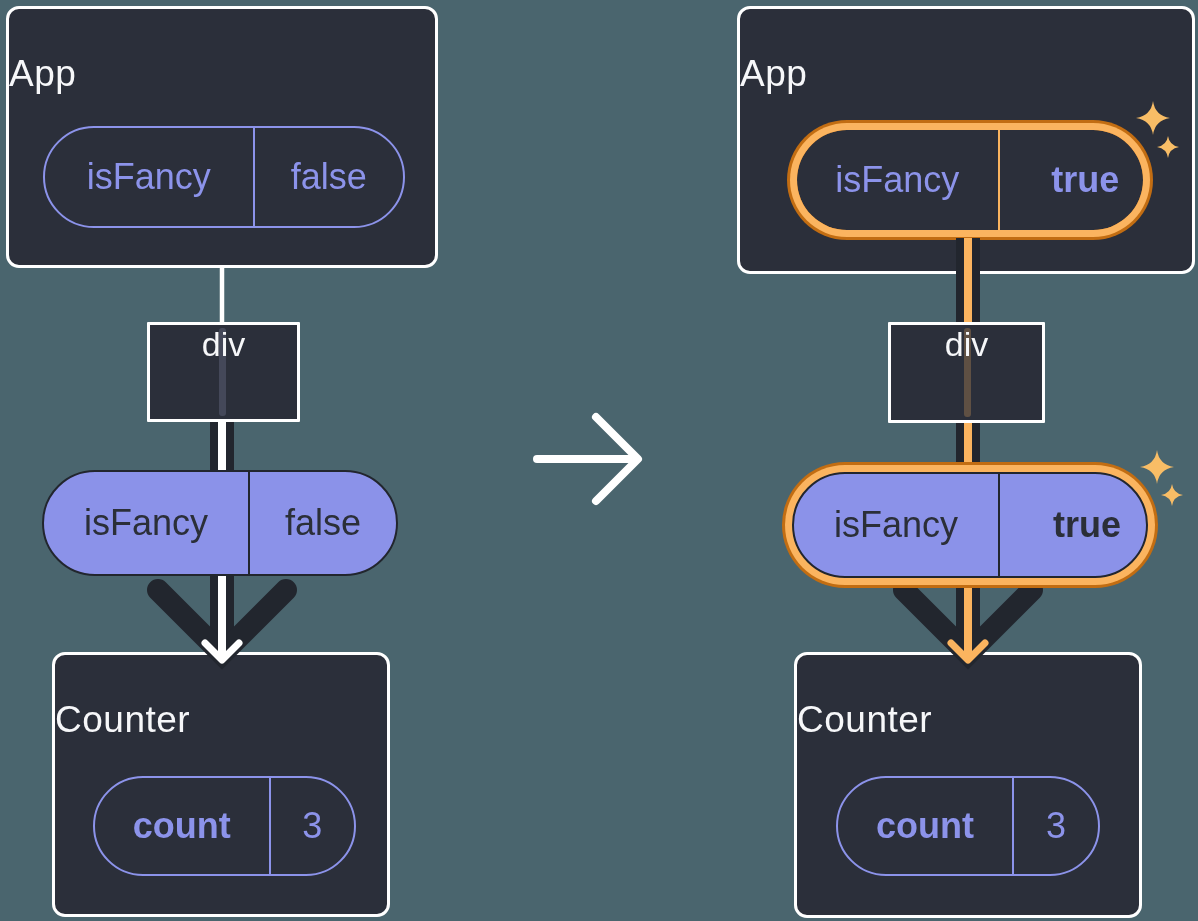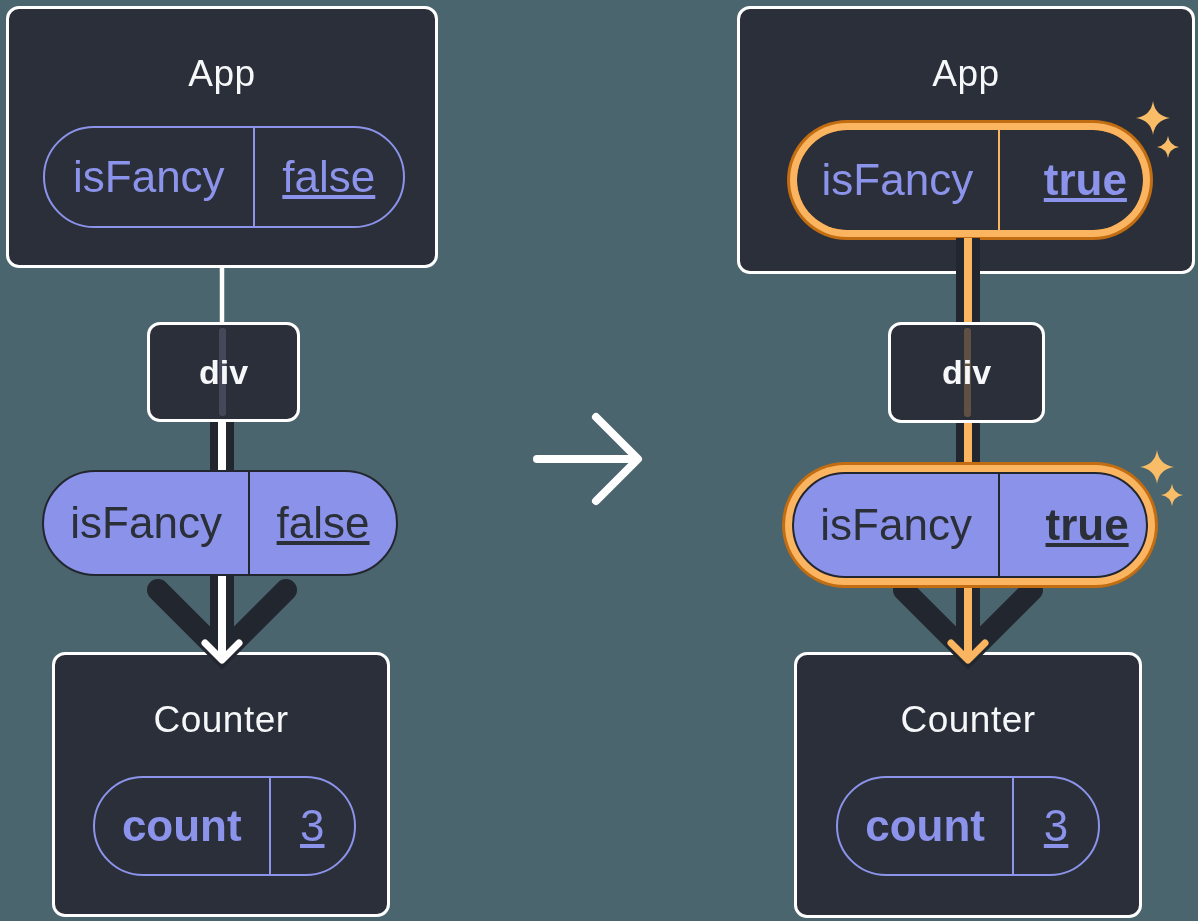--- a/index.html
+++ b/index.html
@@ -12,53 +12,53 @@
   
   .card {
     position:absolute; box-sizing:border-box;
     background: var(--card-bg);
     border: 3px solid var(--card-border);
     border-radius: 13px;
     z-index: 1;
   }
   .card-title {
     position:absolute; left:0; right:0; top:44px;
-    text-align:center; font-size:37px; font-weight:500;
+    font-size:37px; font-weight:500;
     color: var(--title-text); letter-spacing: .5px;
   }
   .app-card-left     { left:6px;   top:6px;   width:432px; height:262px; }
   .app-card-right    { left:737px; top:6px;   width:458px; height:268px; }
   .counter-card-left { left:52px;  top:652px; width:338px; height:265px; }
   .counter-card-right{ left:794px; top:652px; width:348px; height:266px; }
 
   
   .div-node {
     position:absolute; box-sizing:border-box;
     background: var(--card-bg);
     border: 3px solid var(--card-border);
-    border-radius: 13px;
-    display:flex; align-items:center; justify-content:center;
-    color: var(--title-text); font-size:34px; font-weight:700;
+    border-radius: 1px;
+    display:flex; align-items:flex-start; justify-content:center;
+    color: var(--title-text); font-size:34px; font-weight:400;
     z-index: 6;
   }
   .div-node-left  { left:147px; top:322px; width:153px; height:100px; }
   .div-node-right { left:888px; top:322px; width:157px; height:101px; }
   .div-stripe { position:absolute; top:3px; bottom:3px; width:7px; border-radius:3px; }
   .div-stripe-left  { left:69px; background: rgba(200,206,255,0.16); }
   .div-stripe-right { left:73px; background: rgba(251,180,95,0.25); }
   .div-label { position:relative; }
 
   
   .pill {
     position:absolute; box-sizing:border-box;
-    display:flex; border-radius:999px; font-size:44px;text-align:center;
+    display:flex; border-radius:999px; font-size:36px;text-align:center;
   }
   .pill .seg { display:flex; align-items:center; justify-content:center; box-sizing:border-box; }
   .pill .key-seg { flex:0 0 58%; }
-  .pill .val-seg { flex:1;text-decoration:underline; }
+  .pill .val-seg { flex:1; }
   .pill-count .key-seg { flex:0 0 67%;font-weight:bold; }
 
   .pill-outline { border:2.5px solid var(--purple); color: var(--purple); }
   .pill-outline .val-seg { border-left:2.5px solid var(--purple); }
 
   .pill-filled { background: var(--pill-fill); border:2.5px solid var(--arrow-dark); color:#2b2f38; z-index:7; }
   .pill-filled .val-seg { border-left:2.5px solid var(--arrow-dark); }
 
   .pill-orange-outline { color: var(--purple); }
   .pill-orange-outline .val-seg { border-left:2.5px solid var(--orange-band); }

